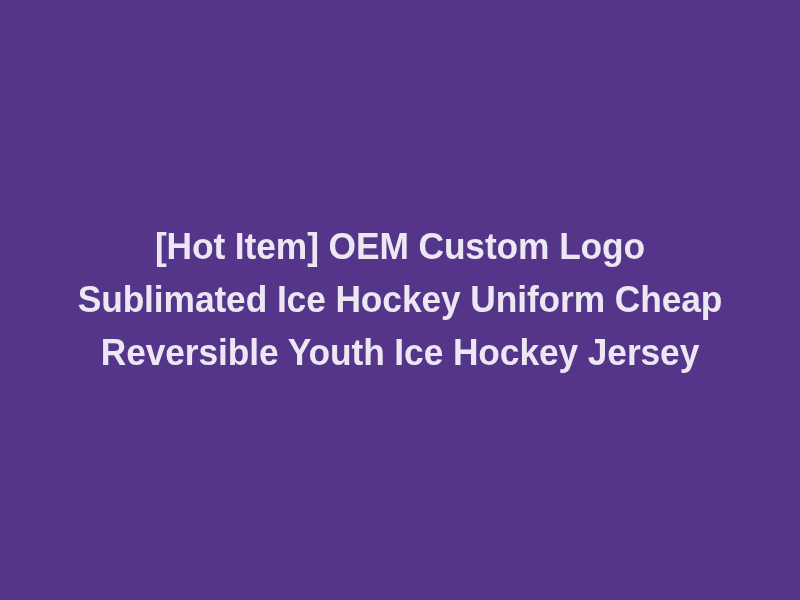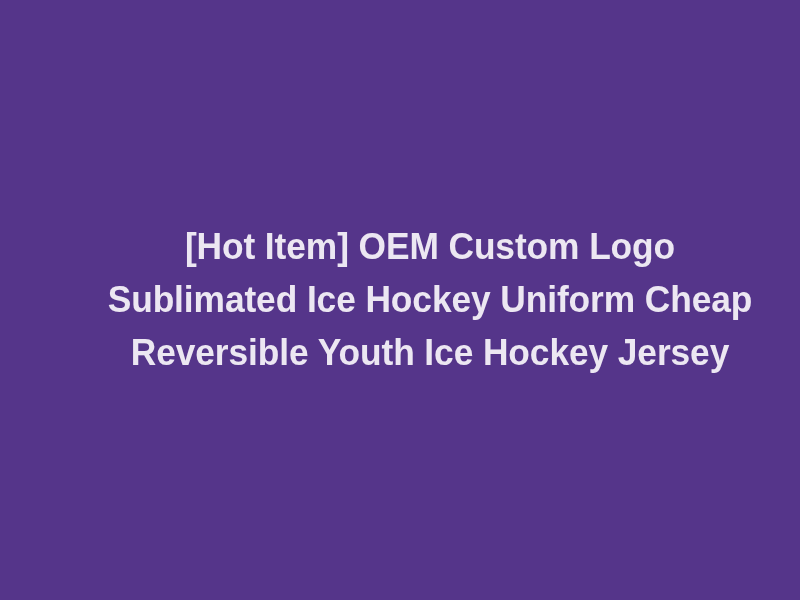--- a/index.html
+++ b/index.html
@@ -17,21 +17,21 @@
   }
 
   .card {
     position: relative;
     box-sizing: border-box;
     width: 800px;
     height: 600px;
     background: #55358a;
     display: flex;
     align-items: center;
-    justify-content: flex-end;
+    justify-content: center;
   }
 
   .title-block {
     width: 740px;
     margin-top: -2px;
     text-align: center;
     padding: 0 8px;
     box-sizing: border-box;
   }
 

